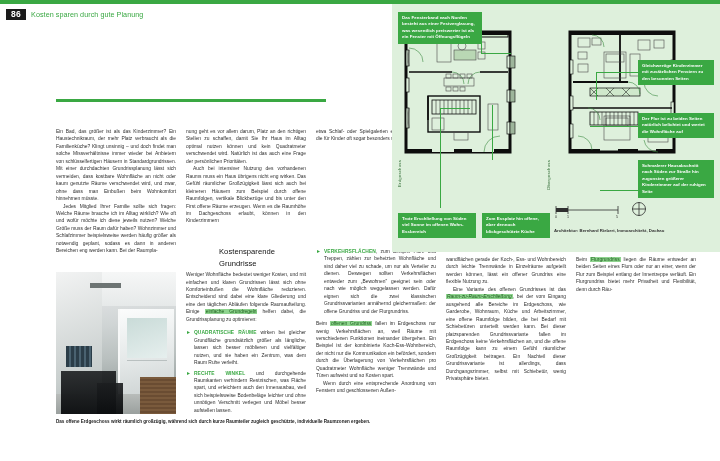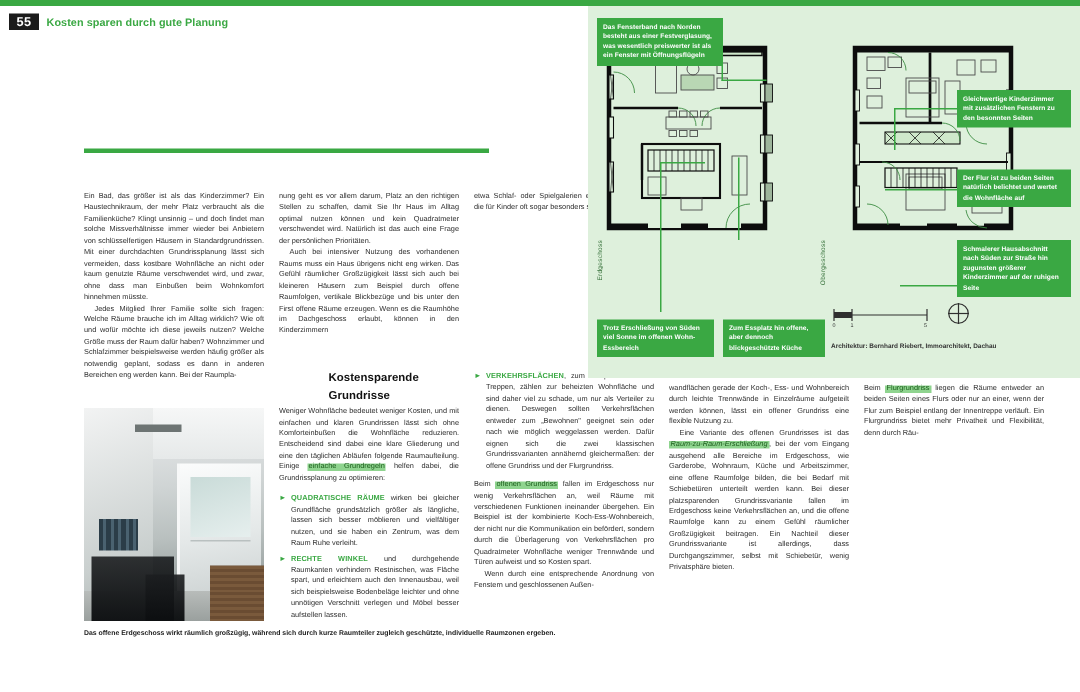--- a/index.html
+++ b/index.html
@@ -27,21 +27,21 @@
     position: absolute; right: 6px; top: 9px;
     display: flex; align-items: center; gap: 5px;
   }
   .folio {
     background: #1b1b1b; color: #ffffff;
     font-size: 8.5px; font-weight: bold;
     padding: 1px 5px 1.5px 5px; line-height: 1;
     letter-spacing: .3px;
   }
   .runhead-text {
-    color: #3aa843; font-size: 7.2px; font-weight: bold;
+    color: #3aa843; font-size: 7.2px; font-weight: normal;
     letter-spacing: .05px; white-space: nowrap;
   }
   .runhead-right .runhead-text { color: #4a4a4a; }
 
   
   .headline {
     position: absolute; left: 56px; top: 38px; width: 300px;
     color: #3aa843;
     font-size: 25.5px; font-weight: bold;
     line-height: 1.02; letter-spacing: -.2px;
@@ -58,21 +58,21 @@
   .col p { margin: 0; }
   .col p + p { text-indent: 7px; }
   .col1 { left: 56px;  top: 128px; width: 120px; }
   .col2 { left: 186px; top: 128px; width: 120px; }
   .col3 { left: 316px; top: 128px; width: 120px; }
 
   .col2b { left: 186px; top: 246px; width: 120px; }
   .col3b { left: 316px; top: 248px; width: 120px; }
 
   .subhead {
-    color: #111; font-size: 7.6px; font-weight: bold;
+    color: #111; font-size: 7.6px; font-weight: normal;
     margin-bottom: 2px; letter-spacing: .05px; padding-left: 33px;
   }
 
   .bullets { margin-top: 6px; }
   .bullet { display: flex; gap: 3px; margin-bottom: 3px; }
   .bullet-arrow { color: #3aa843; font-size: 5px; line-height: 1.5; flex: 0 0 auto; }
   .bullet-body { flex: 1 1 auto; text-align: justify; }
   .lead { color: #3aa843; font-weight: bold; letter-spacing: .1px; }
   .hl { background: #8fd48f; color: #1b5c1b; padding: 0 1px; }
   .ital { font-style: italic; }
@@ -147,21 +147,21 @@
   svg { display: block; }
 </style>
 </head>
 <body>
 
 <div class="page">
 
   <div class="top-rule"></div>
 
   <div class="runhead-left">
-    <span class="folio">55</span>
+    <span class="folio">86</span>
     <span class="runhead-text">Kosten sparen durch gute Planung</span>
   </div>
   <div class="runhead-right">
     <span class="runhead-text">Günstige Grundrissplanung</span>
     <span class="folio">87</span>
   </div>
 
   <div class="headline-rule"></div>
 
   <div class="col col1">

